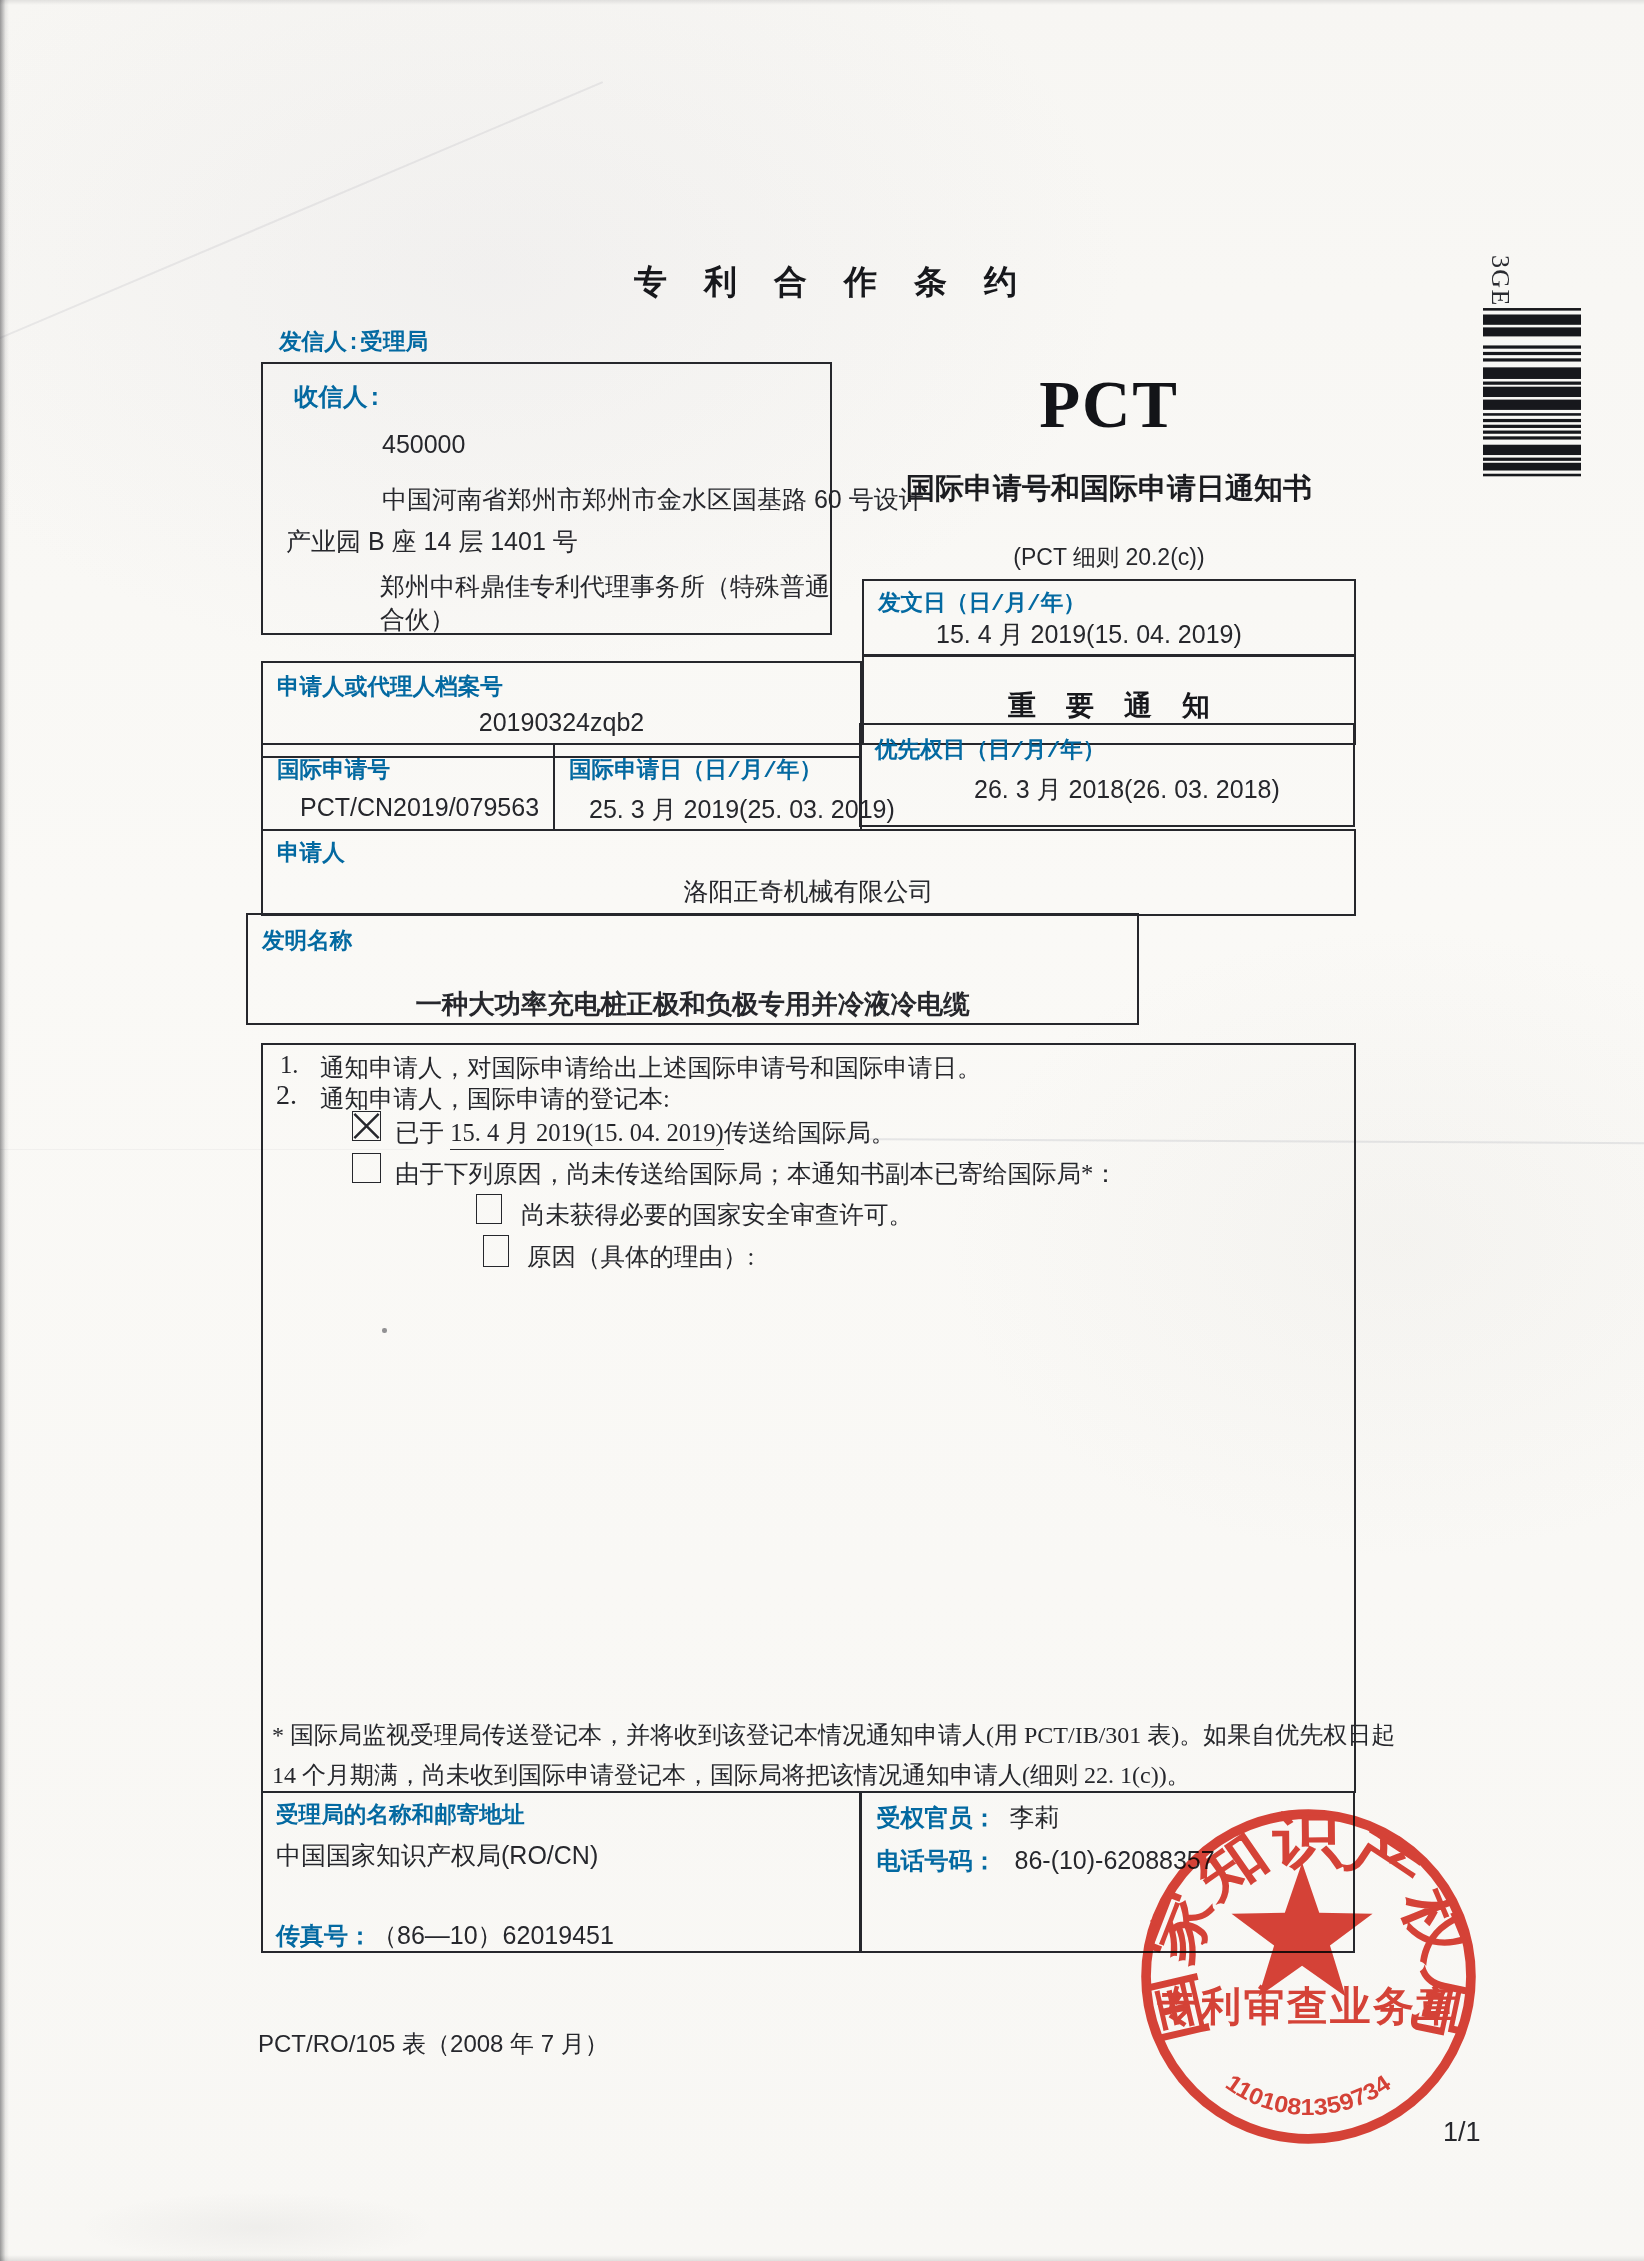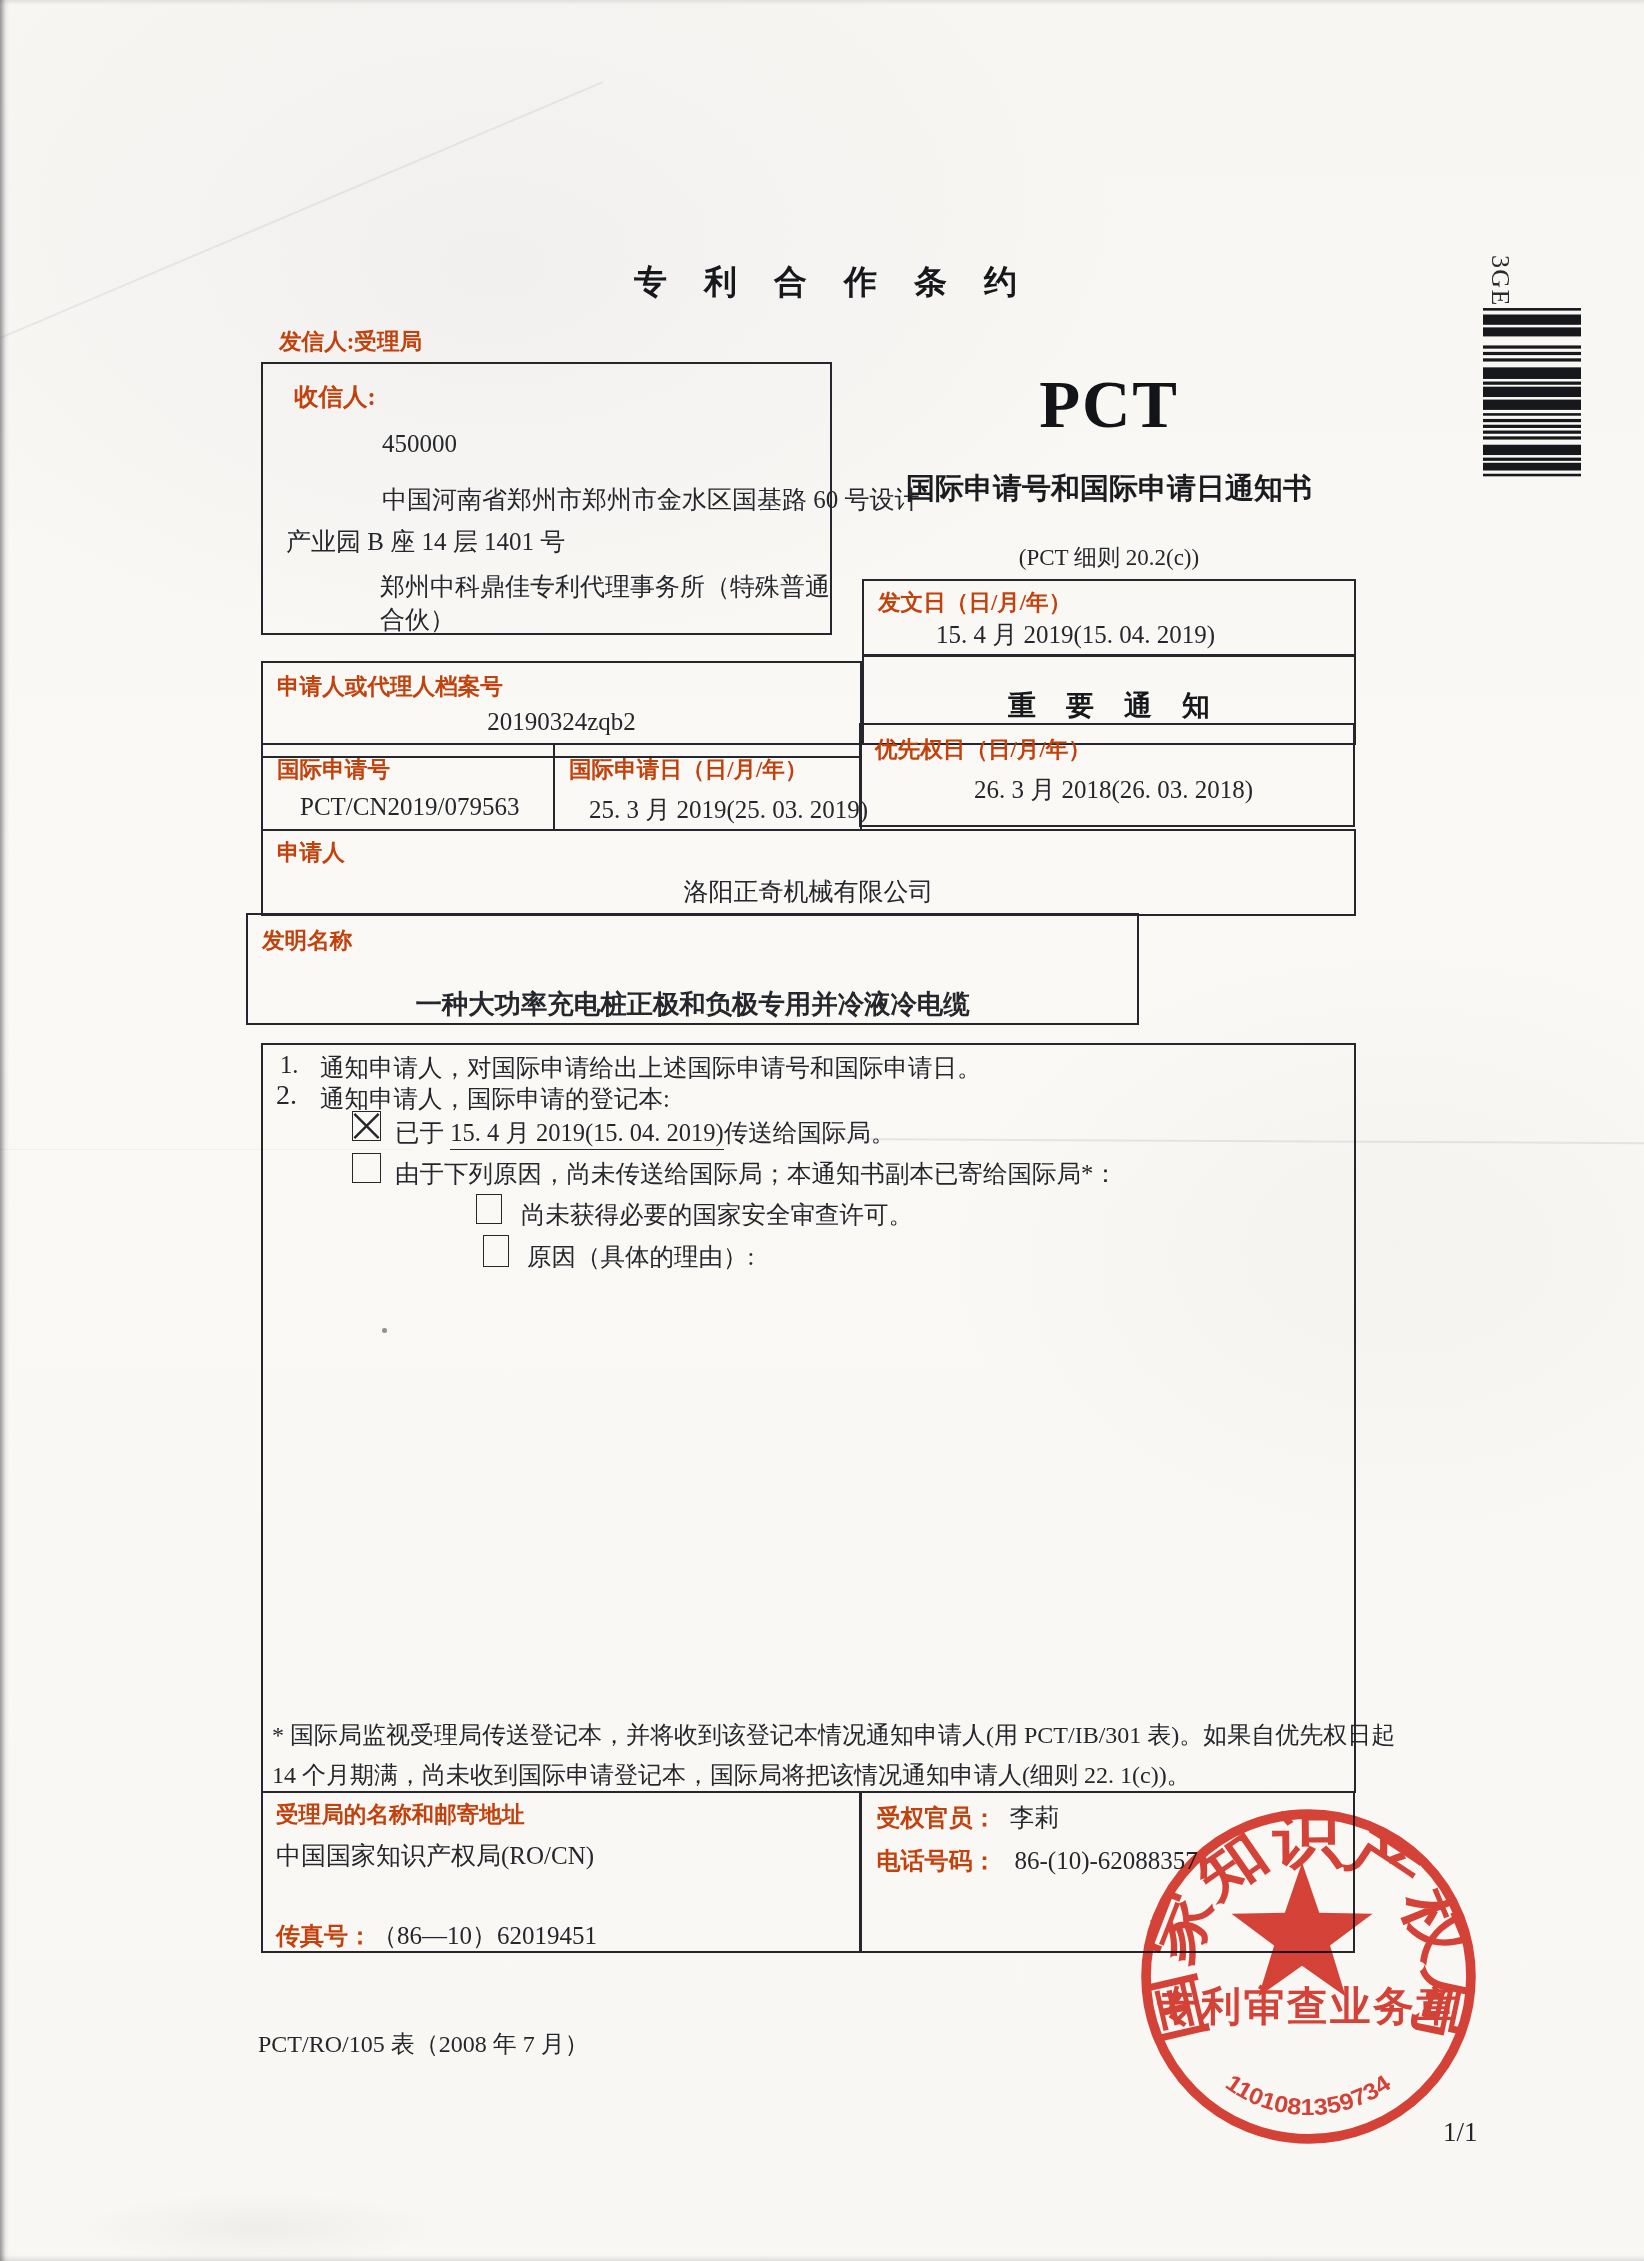--- a/index.html
+++ b/index.html
@@ -8,22 +8,22 @@
     position:relative;
     background:
       radial-gradient(ellipse 903px 580px at 30% 12%, rgba(210,208,215,0.18), rgba(0,0,0,0) 70%),
       radial-gradient(ellipse 645px 451px at 85% 55%, rgba(205,203,198,0.12), rgba(0,0,0,0) 70%),
       linear-gradient(180deg, #f7f6f3 0%, #faf9f6 40%, #f8f7f4 100%);
     font-family:"Liberation Serif", serif;
     color:#222327;
     overflow:hidden;
   }
   .abs { position:absolute; }
-  .lbl { font-family:Liberation Serif, serif; font-weight:600; font-size:22.6px; color:#c2410c; }
-  .val { font-family:Liberation Serif, serif; font-size:25px; color:#26272c; }
+  .lbl { font-family:Liberation Mono, monospace; font-weight:600; font-size:22.6px; color:#0369a1; }
+  .val { font-family:Liberation Sans, sans-serif; font-size:25px; color:#26272c; }
   .box { position:absolute; border:2.6px solid #26272c; }
   .cell-rel { position:relative; width:100%; height:100%; }
 
   .doc-title { left:400px; top:260px; width:851px; text-align:center;
     font-family:"Liberation Serif", serif; font-weight:700; font-size:33px;
     letter-spacing:37px; padding-left:37px; color:#17181c; }
   .sender { left:279px; top:326px; }
 
   .pct-logo { left:862px; top:366px; width:494px; text-align:center;
     font-family:"Liberation Serif", serif; font-weight:700; font-size:67px; letter-spacing:1.9px; color:#131418; }

